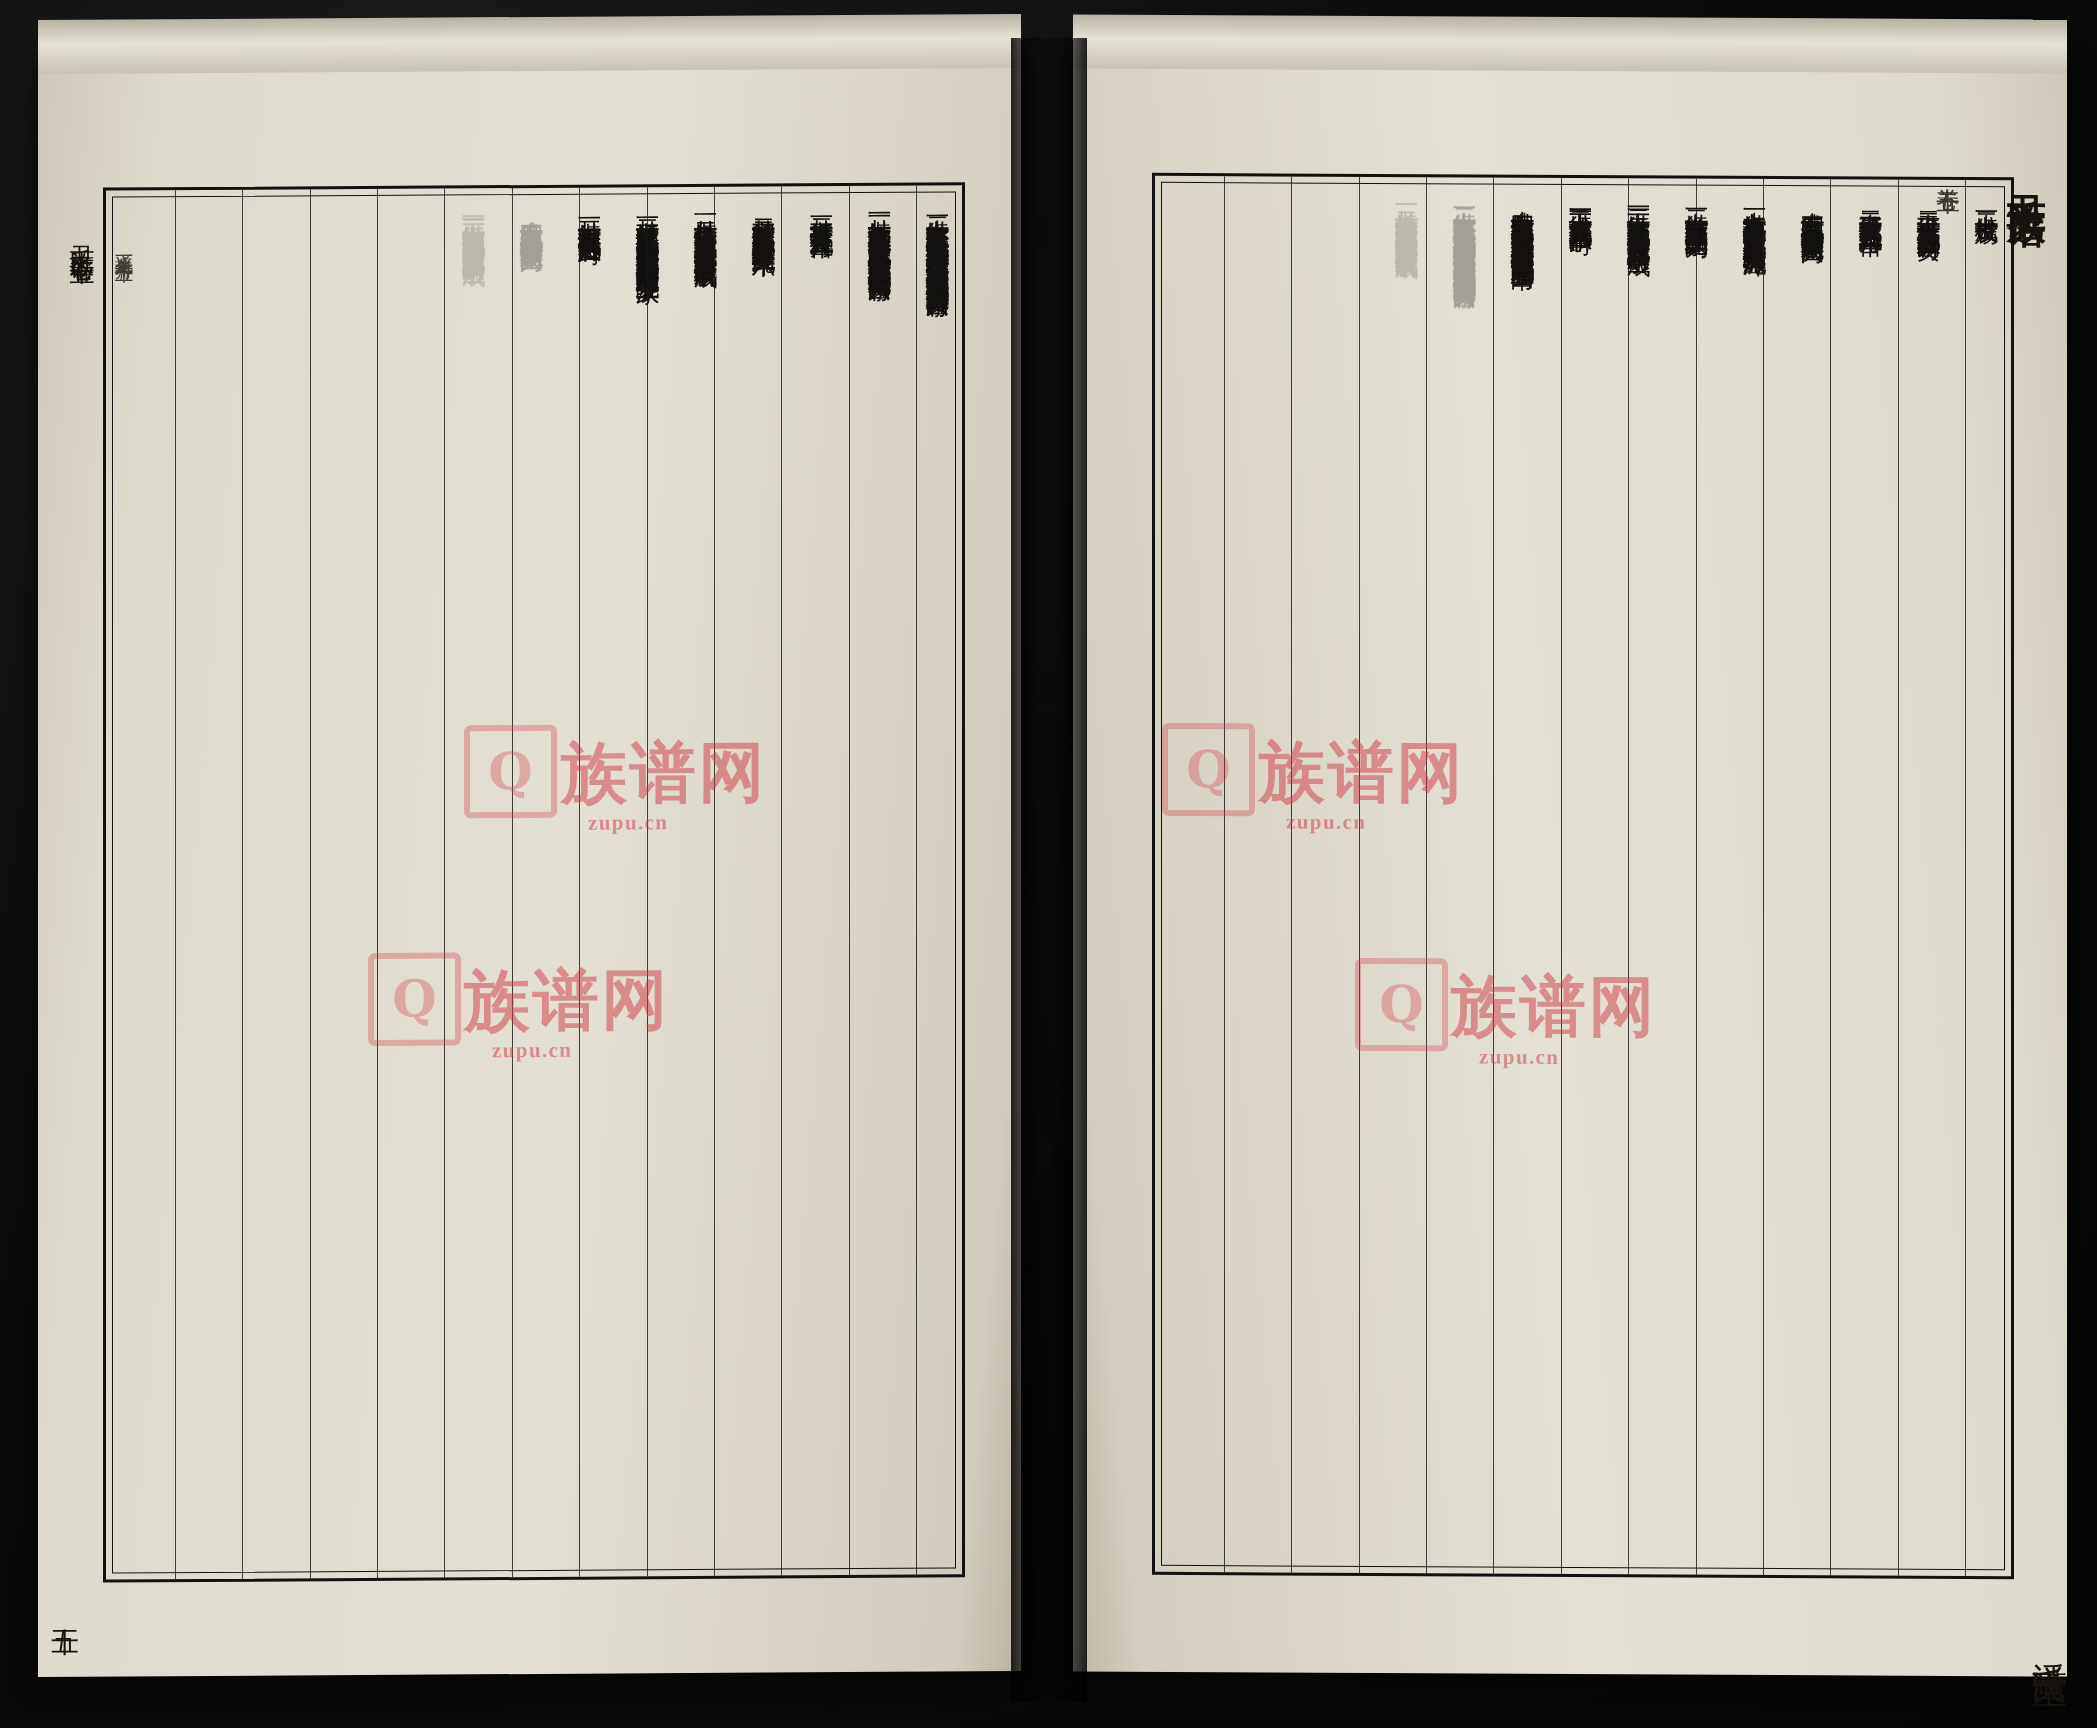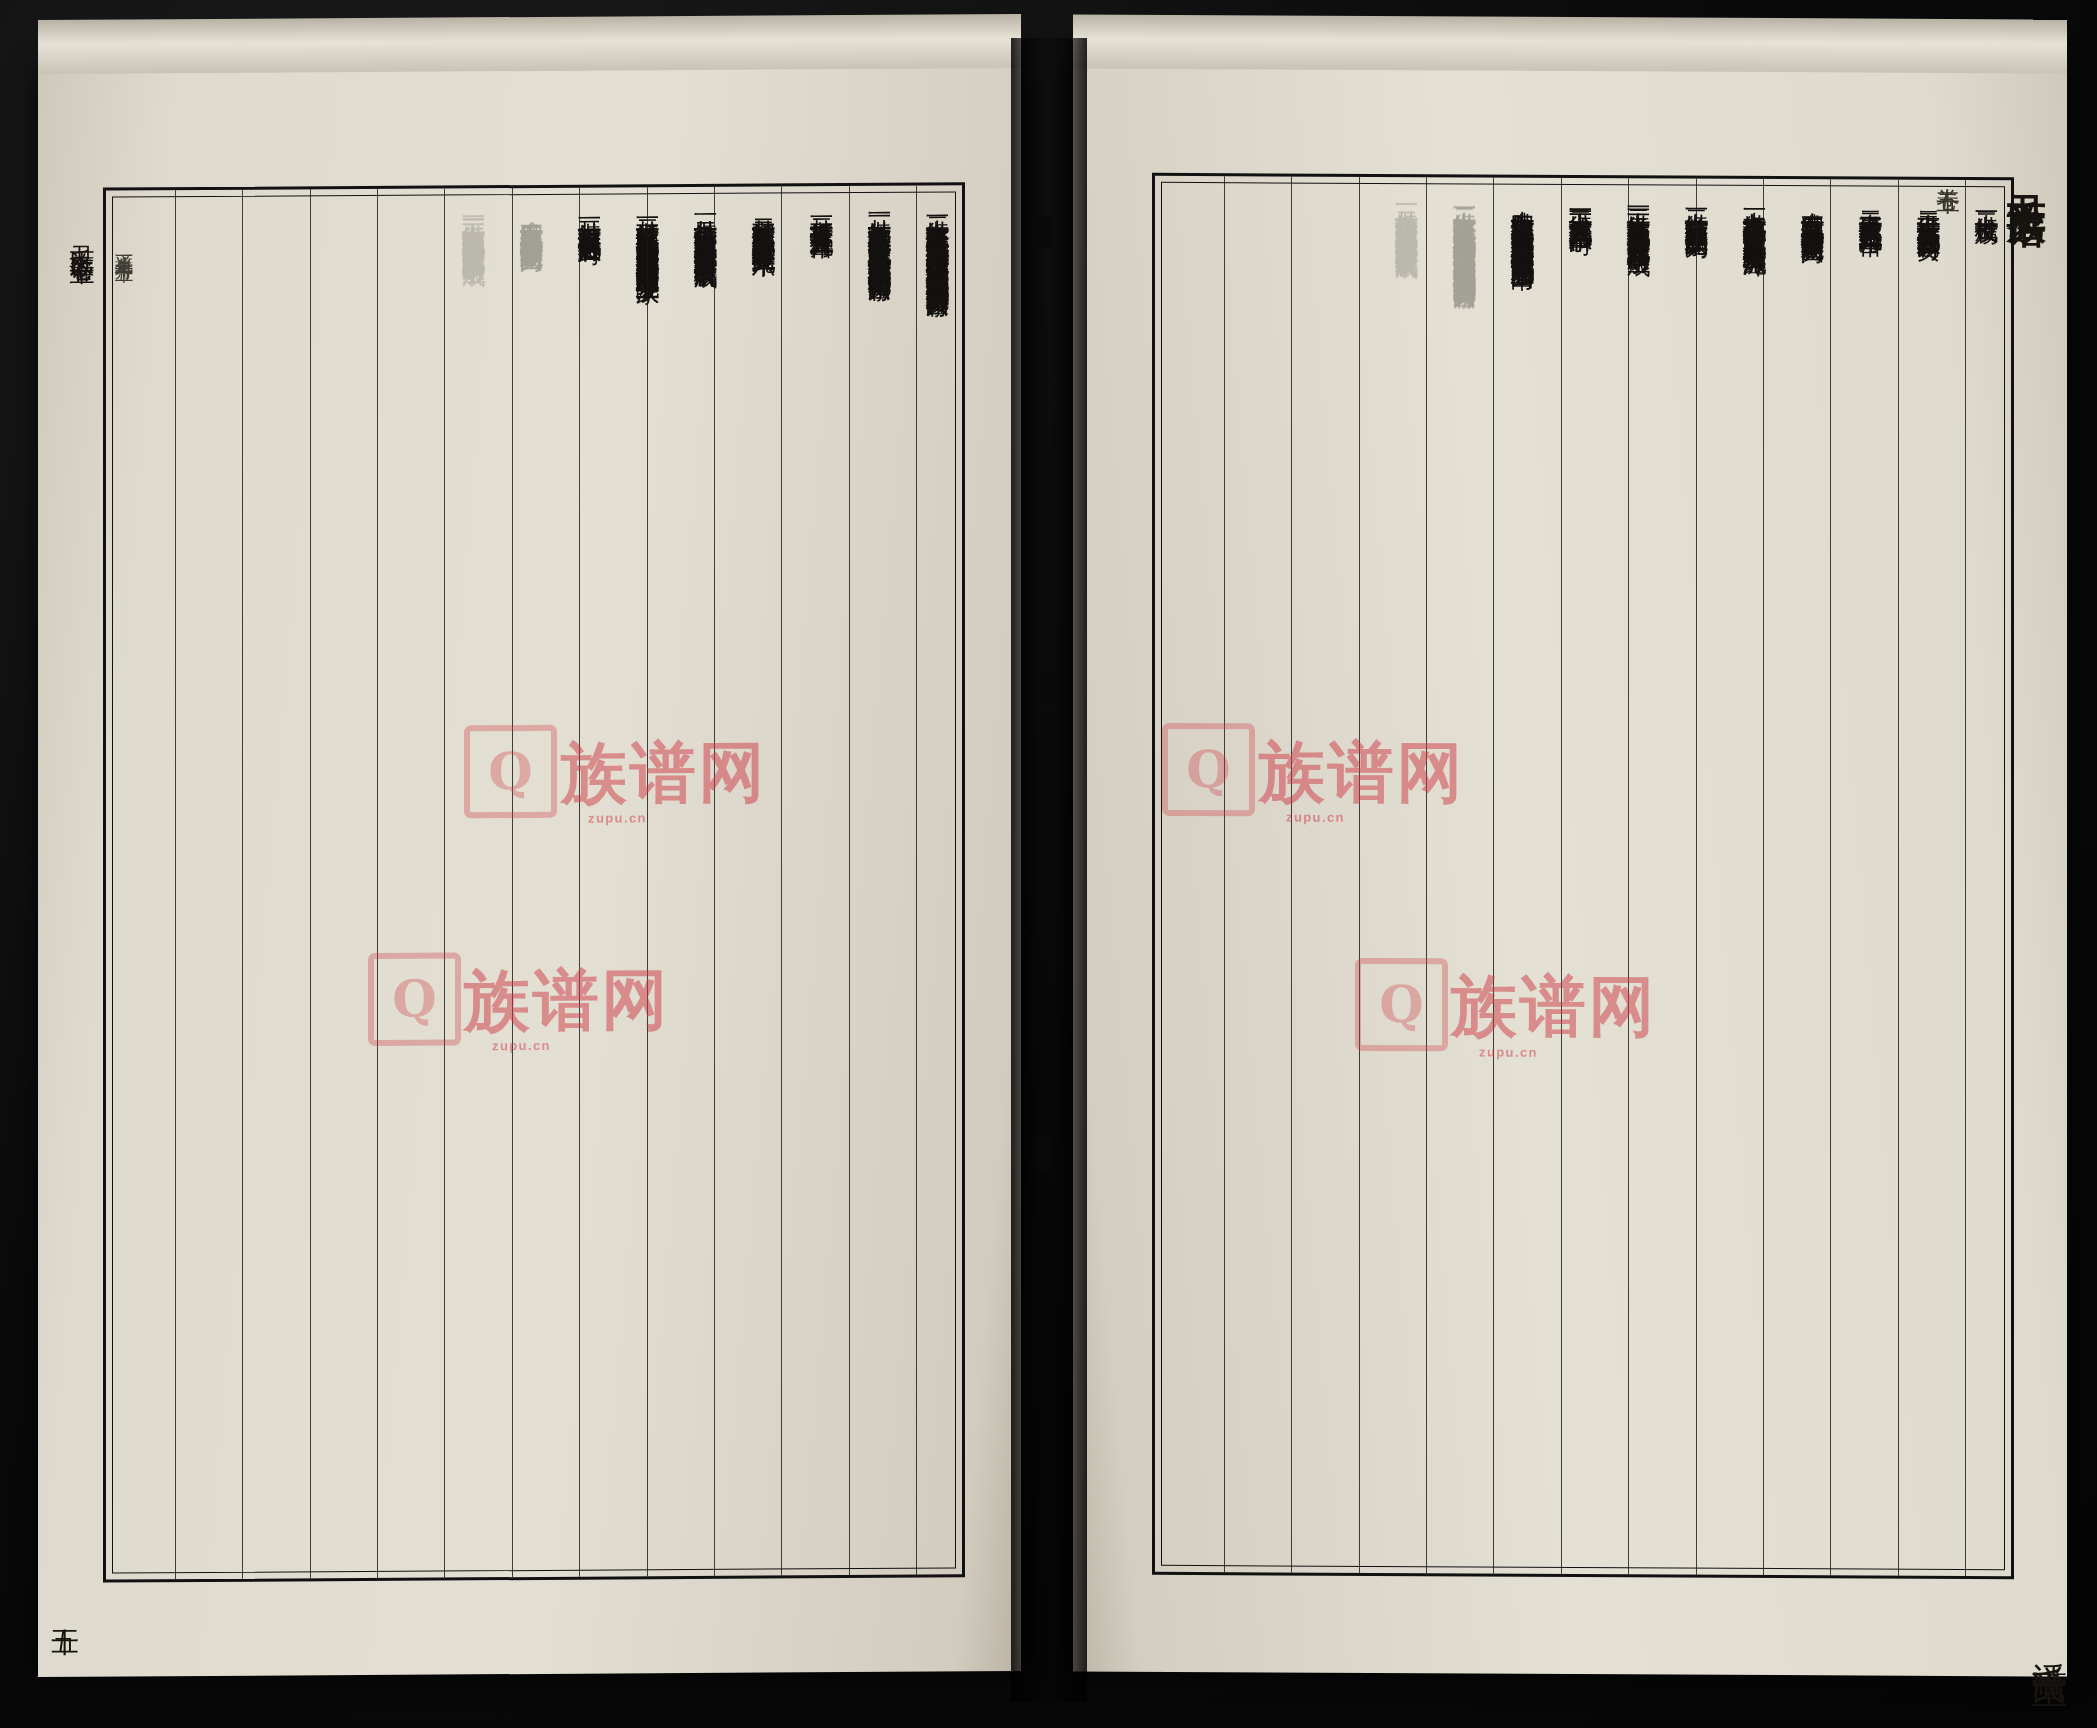--- a/index.html
+++ b/index.html
@@ -70,21 +70,21 @@
     writing-mode:vertical-rl;text-orientation:upright;
     font-family:"DejaVu Serif",serif;font-size:18.6px;color:#1b1814;letter-spacing:1.4px;opacity:.8;}
 
   
   .seal{position:absolute;color:#cf3b46;opacity:.55;pointer-events:none;
     font-family:"DejaVu Serif",serif;font-weight:bold;}
   .seal-box{width:81px;height:81px;border:6.2px solid #cf3b46;border-radius:6.9px;
     display:flex;align-items:center;justify-content:center;font-size:51px;line-height:1;
     color:#cf3b46;opacity:.6;}
   .seal-word{font-size:66px;letter-spacing:2.8px;opacity:.5;}
-  .seal-url{font-size:13px;letter-spacing:1.4px;opacity:.5;font-family:Liberation Sans, sans-serif;}
+  .seal-url{font-size:21px;letter-spacing:1.4px;opacity:.5;font-family:Liberation Serif, serif;}
 
   .hole{position:absolute;width:15px;height:32px;background:#0a0a0a;border-radius:2.8px;opacity:.9;}
 </style>
 </head>
 <body>
 
 <div id="page">
   <div class="bg-grain"></div>
 
   <div class="book">

